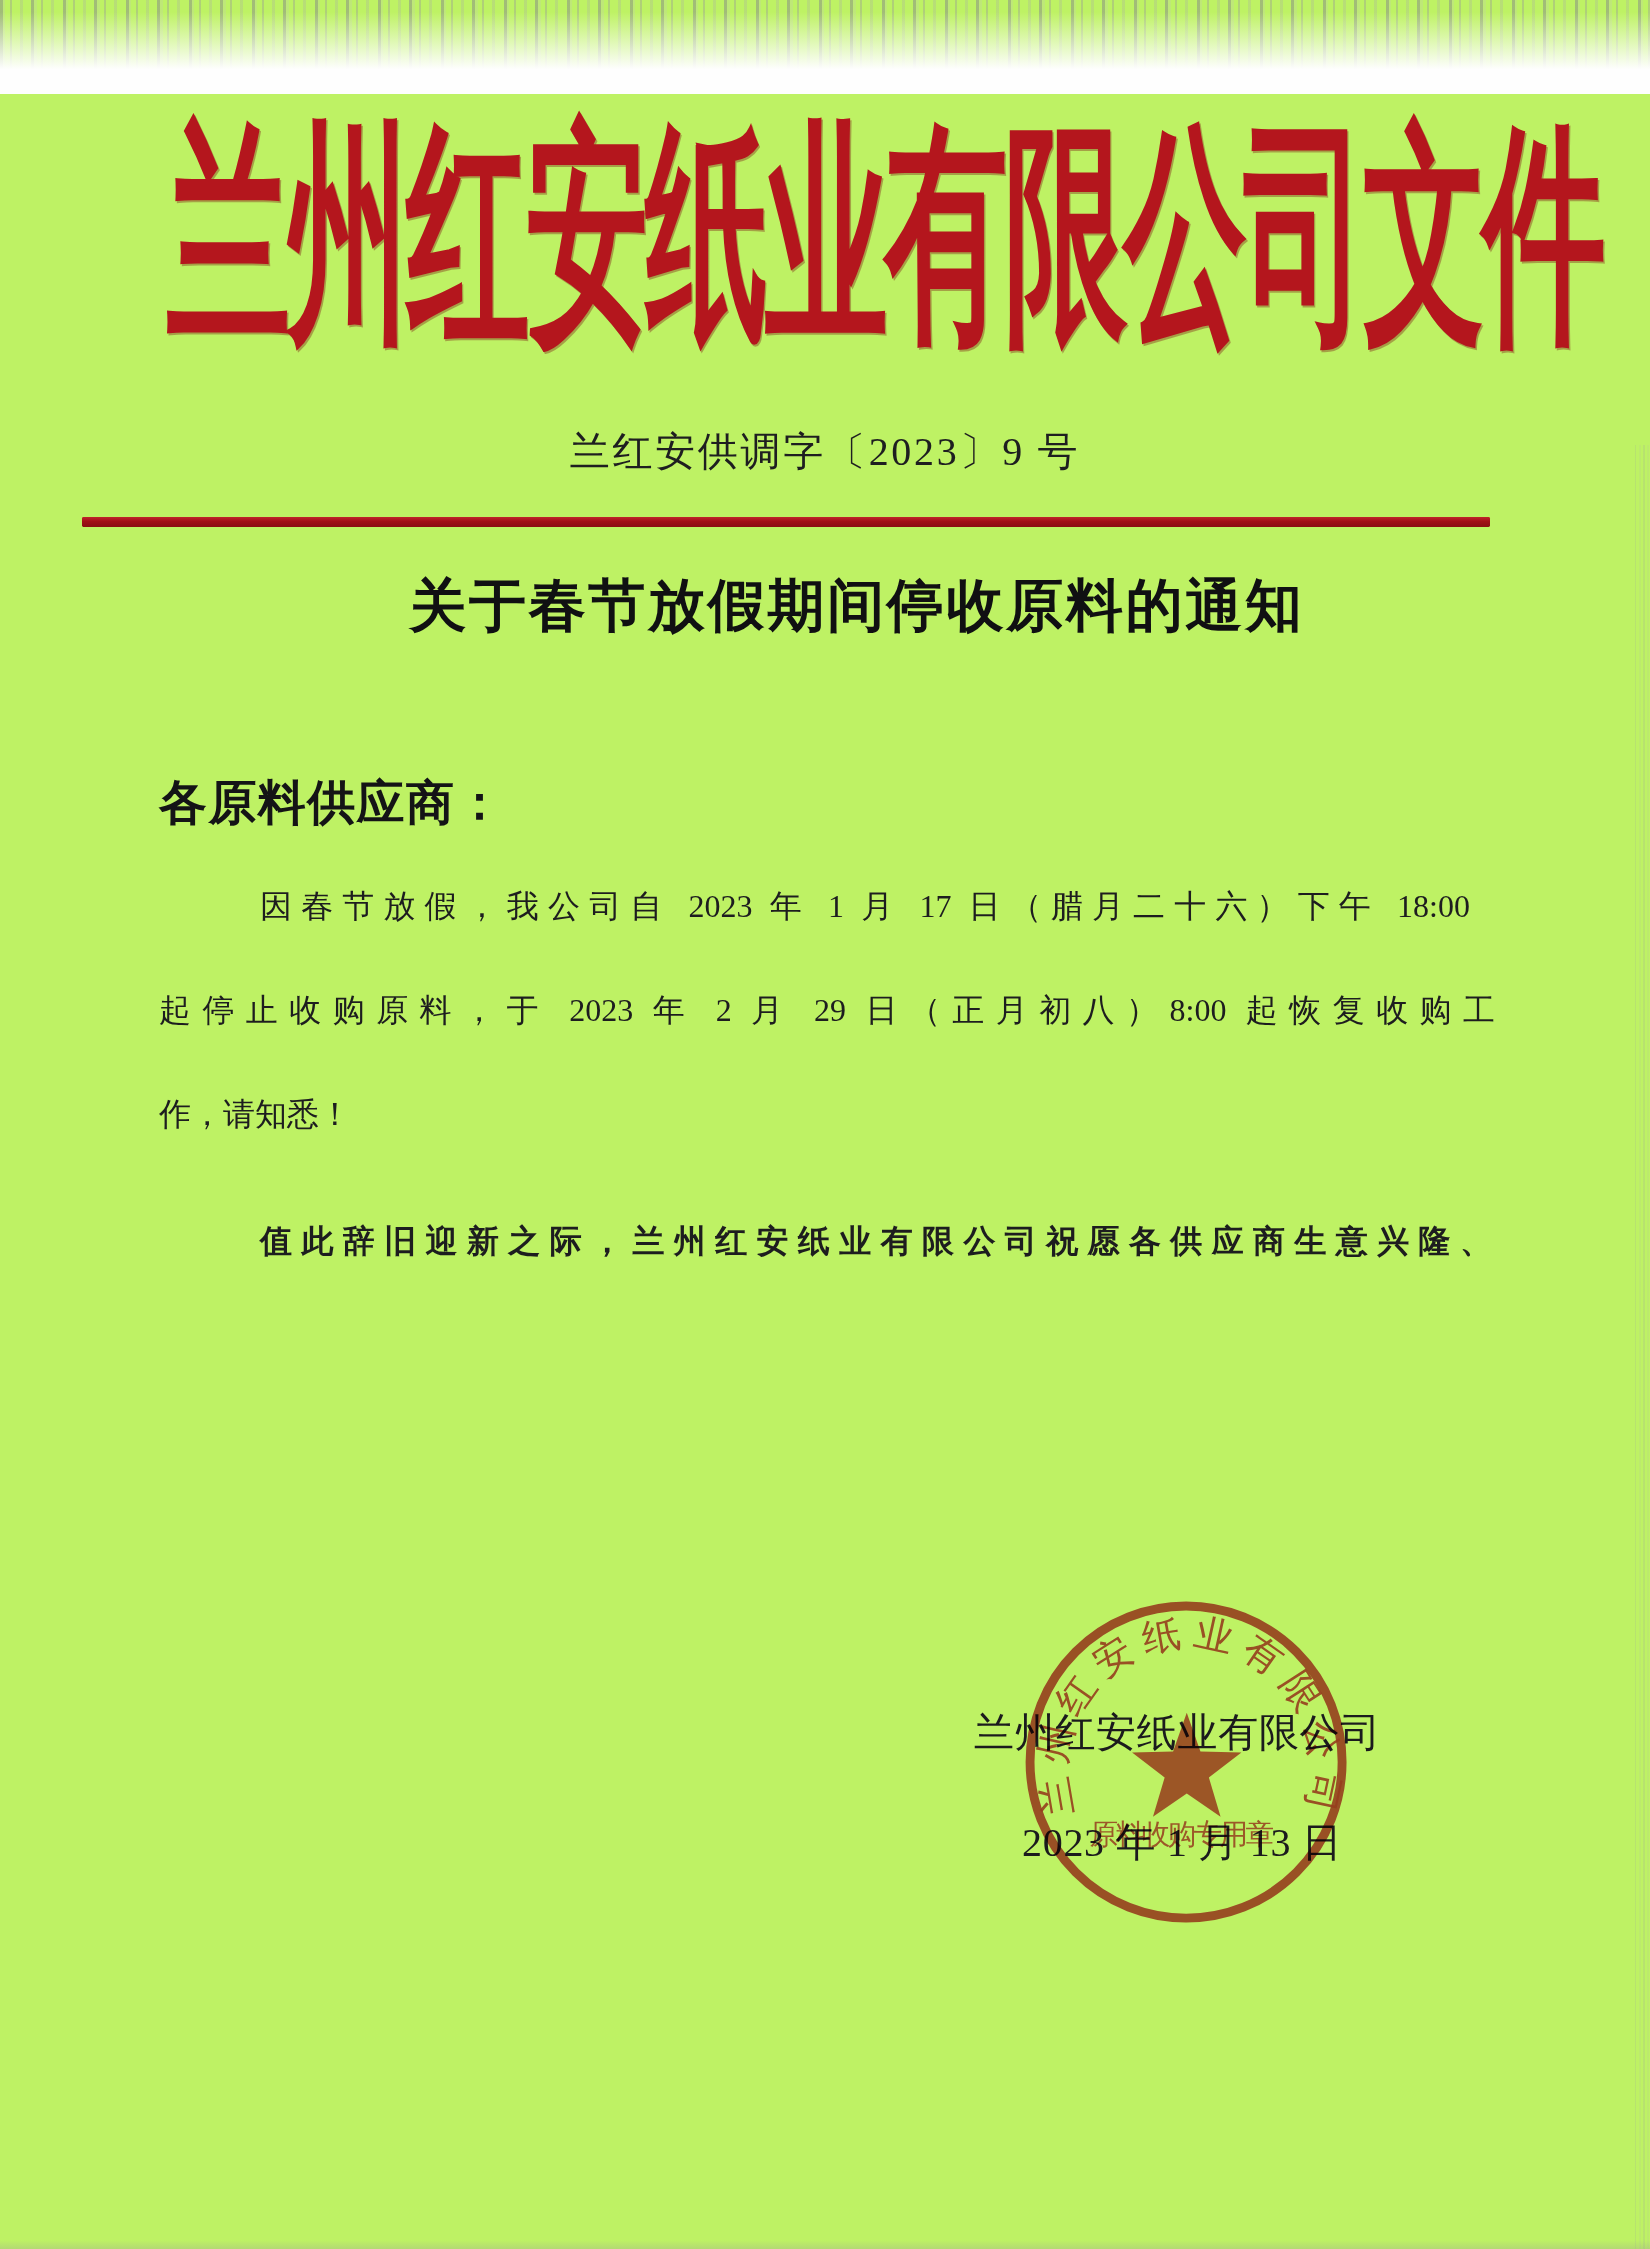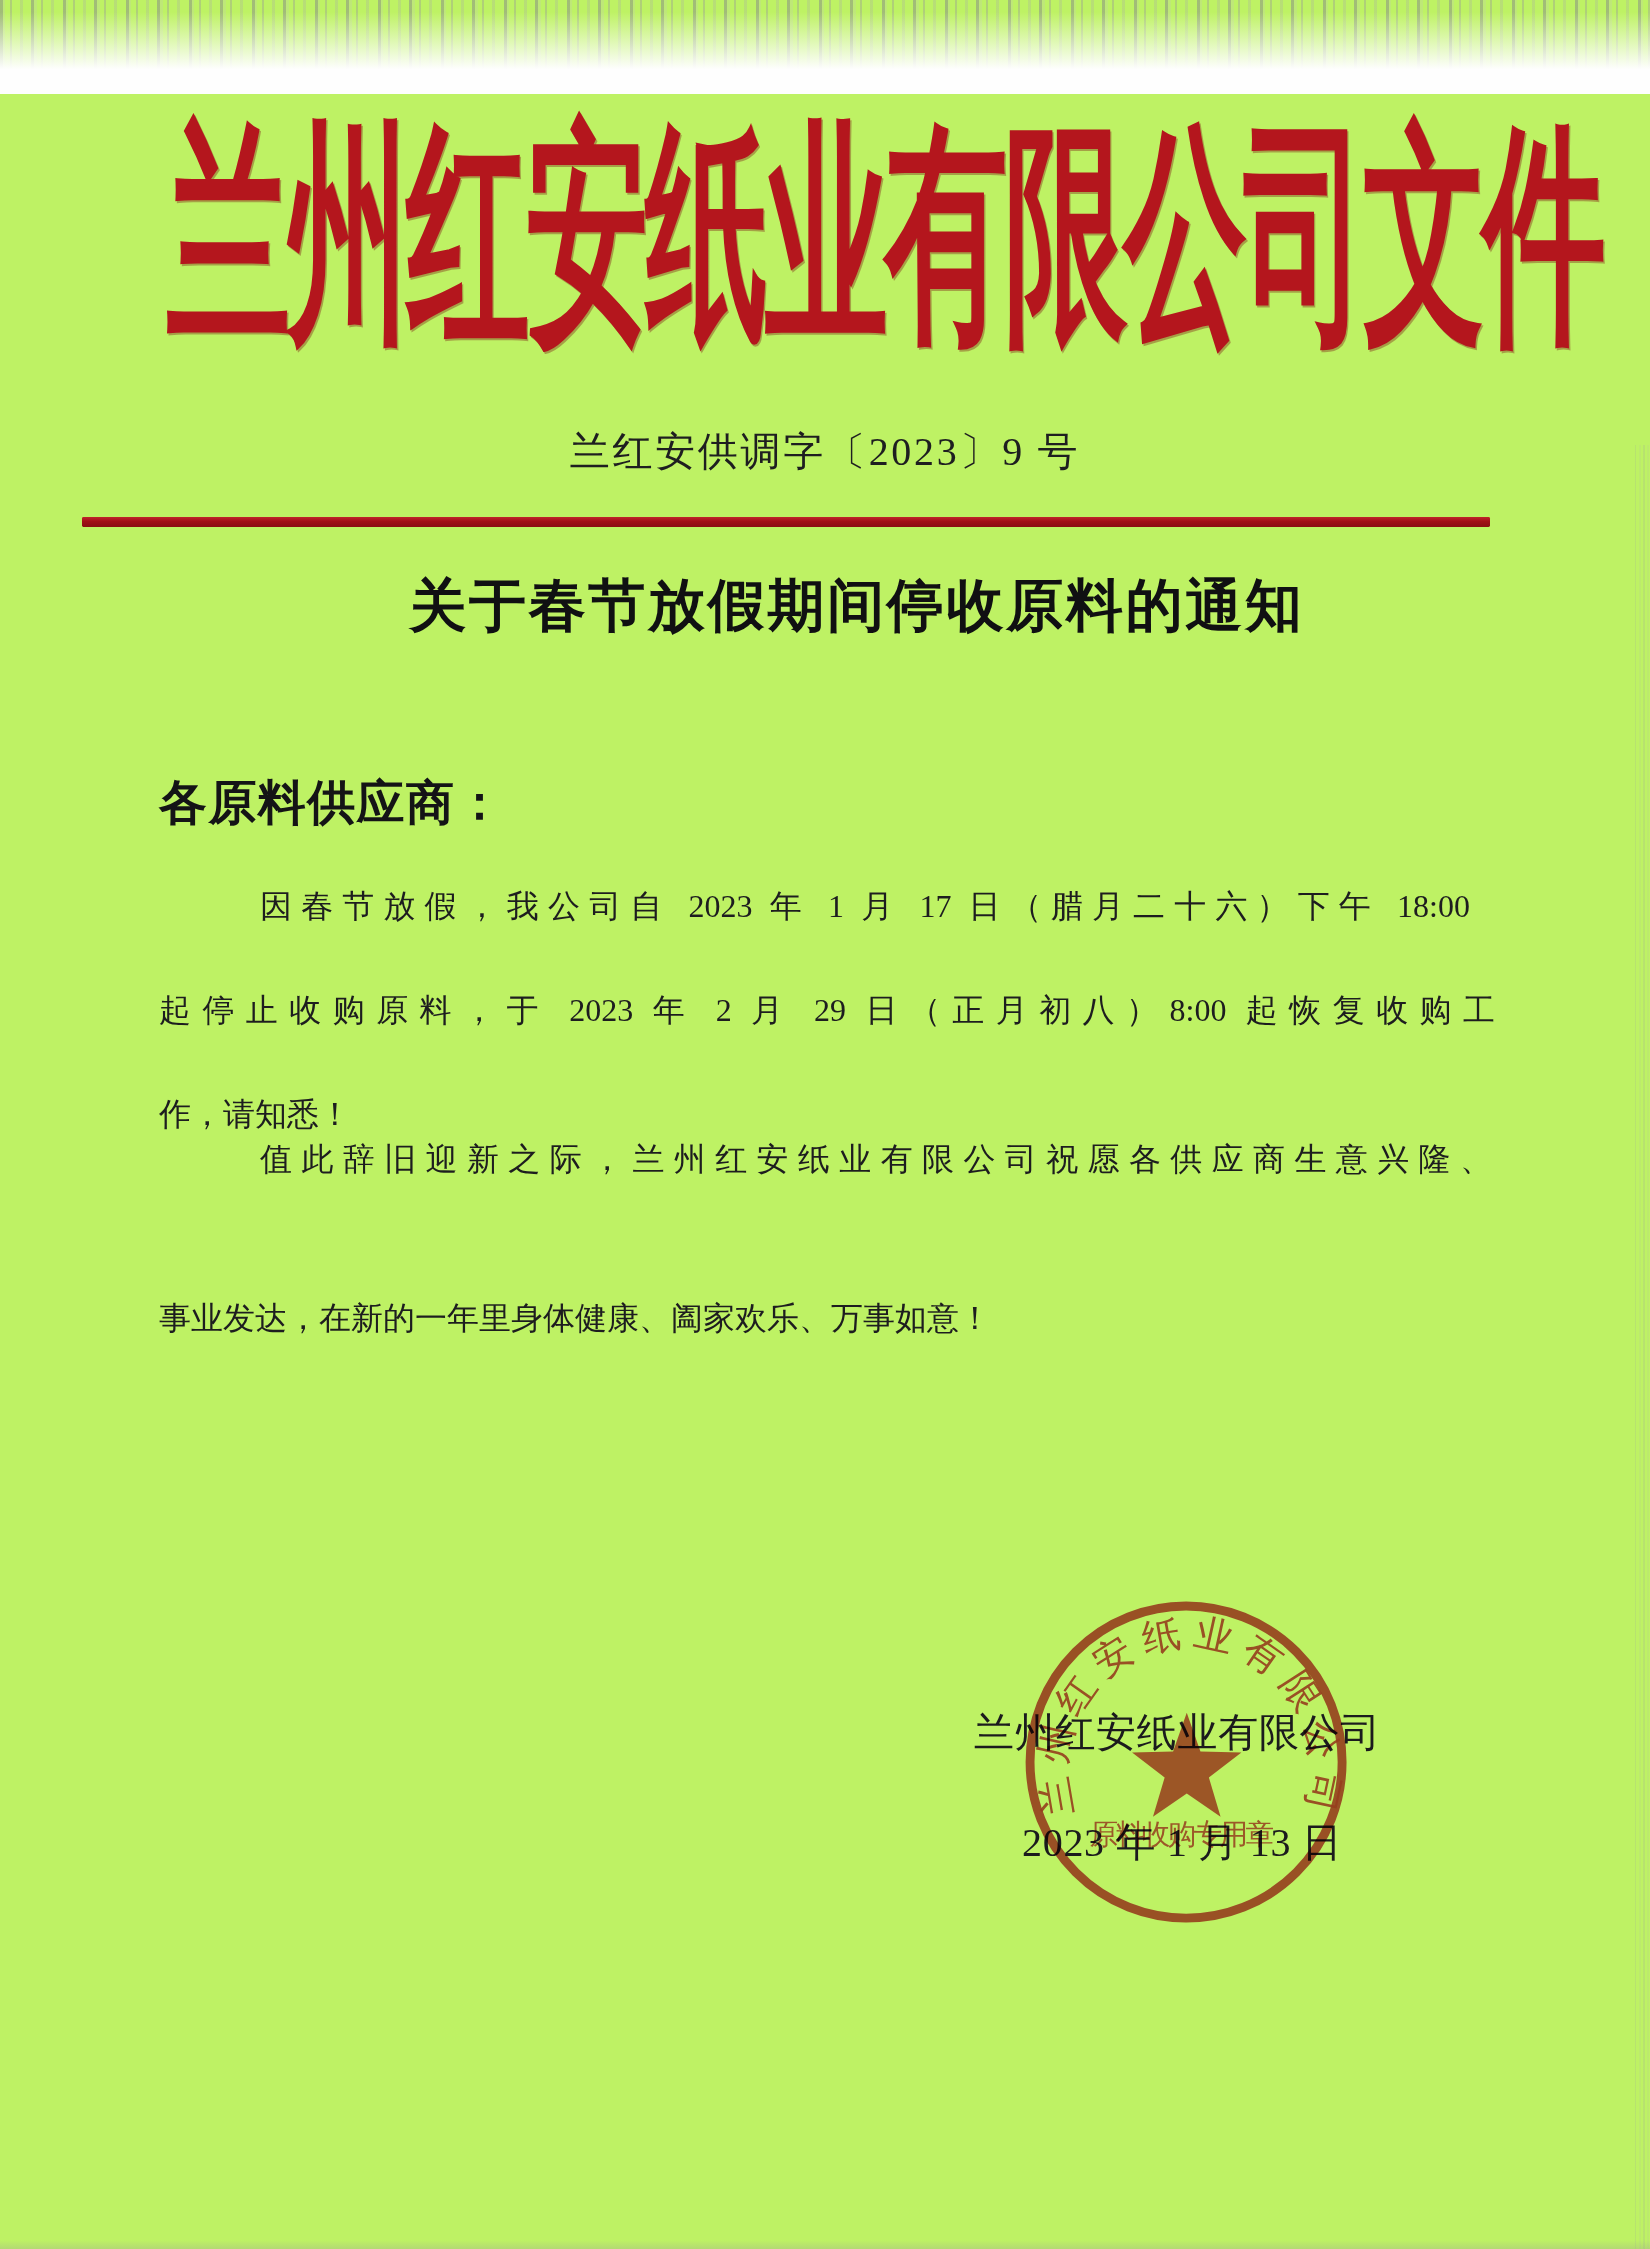--- a/index.html
+++ b/index.html
@@ -119,23 +119,22 @@
   <div class="abs subject">关于春节放假期间停收原料的通知</div>
 
   <div class="abs salutation">各原料供应商：</div>
 
   <div class="abs bodyline fill" style="left:260px; top:887px; width:1210px;">因春节放假，我公司自 2023 年 1 月 17 日（腊月二十六）下午 18:00</div>
 
   <div class="abs bodyline fill" style="left:159px; top:991px; width:1336px;">起停止收购原料，于 2023 年 2 月 29 日（正月初八）8:00 起恢复收购工</div>
 
   <div class="abs bodyline" style="left:159px; top:1095px;">作，请知悉！</div>
 
-  <div class="abs bodyline fill" style="left:260px; top:1140px; width:1232px;">值此辞旧迎新之际，兰州红安纸业有限公司祝愿各供应商生意兴隆、</div>
+  <div class="abs bodyline fill" style="left:260px; top:1222px; width:1232px;font-weight:bold;">值此辞旧迎新之际，兰州红安纸业有限公司祝愿各供应商生意兴隆、</div>
 
-  <div class="abs bodyline" style="left:159px; top:1299px;">事业发达，在新的一年里身体健康、阖家欢乐、万事如意！</div>
 
   <div class="abs sig" style="left:974px; top:1705px;">兰州红安纸业有限公司</div>
 
   <div class="abs sig" style="left:1022px; top:1815px;">2023 年 1 月 13 日</div>
 
   <svg class="abs seal-svg" viewBox="0 0 510 510" xmlns="http://www.w3.org/2000/svg">
     <circle cx="250" cy="250" r="228" fill="none" stroke="#c4323a" stroke-width="13" opacity="0.9"></circle>
     <polygon fill="#c8343b" opacity="0.88" points="251,178 271,234.5 330.9,236 283.3,272.5 300.4,329.9 251,296 201.6,329.9 218.7,272.5 171.1,236 231,234.5"></polygon>
     <defs>
       <path id="ringPath" d="M 95,340 A 179,179 0 1 1 415,340" fill="none"></path>

